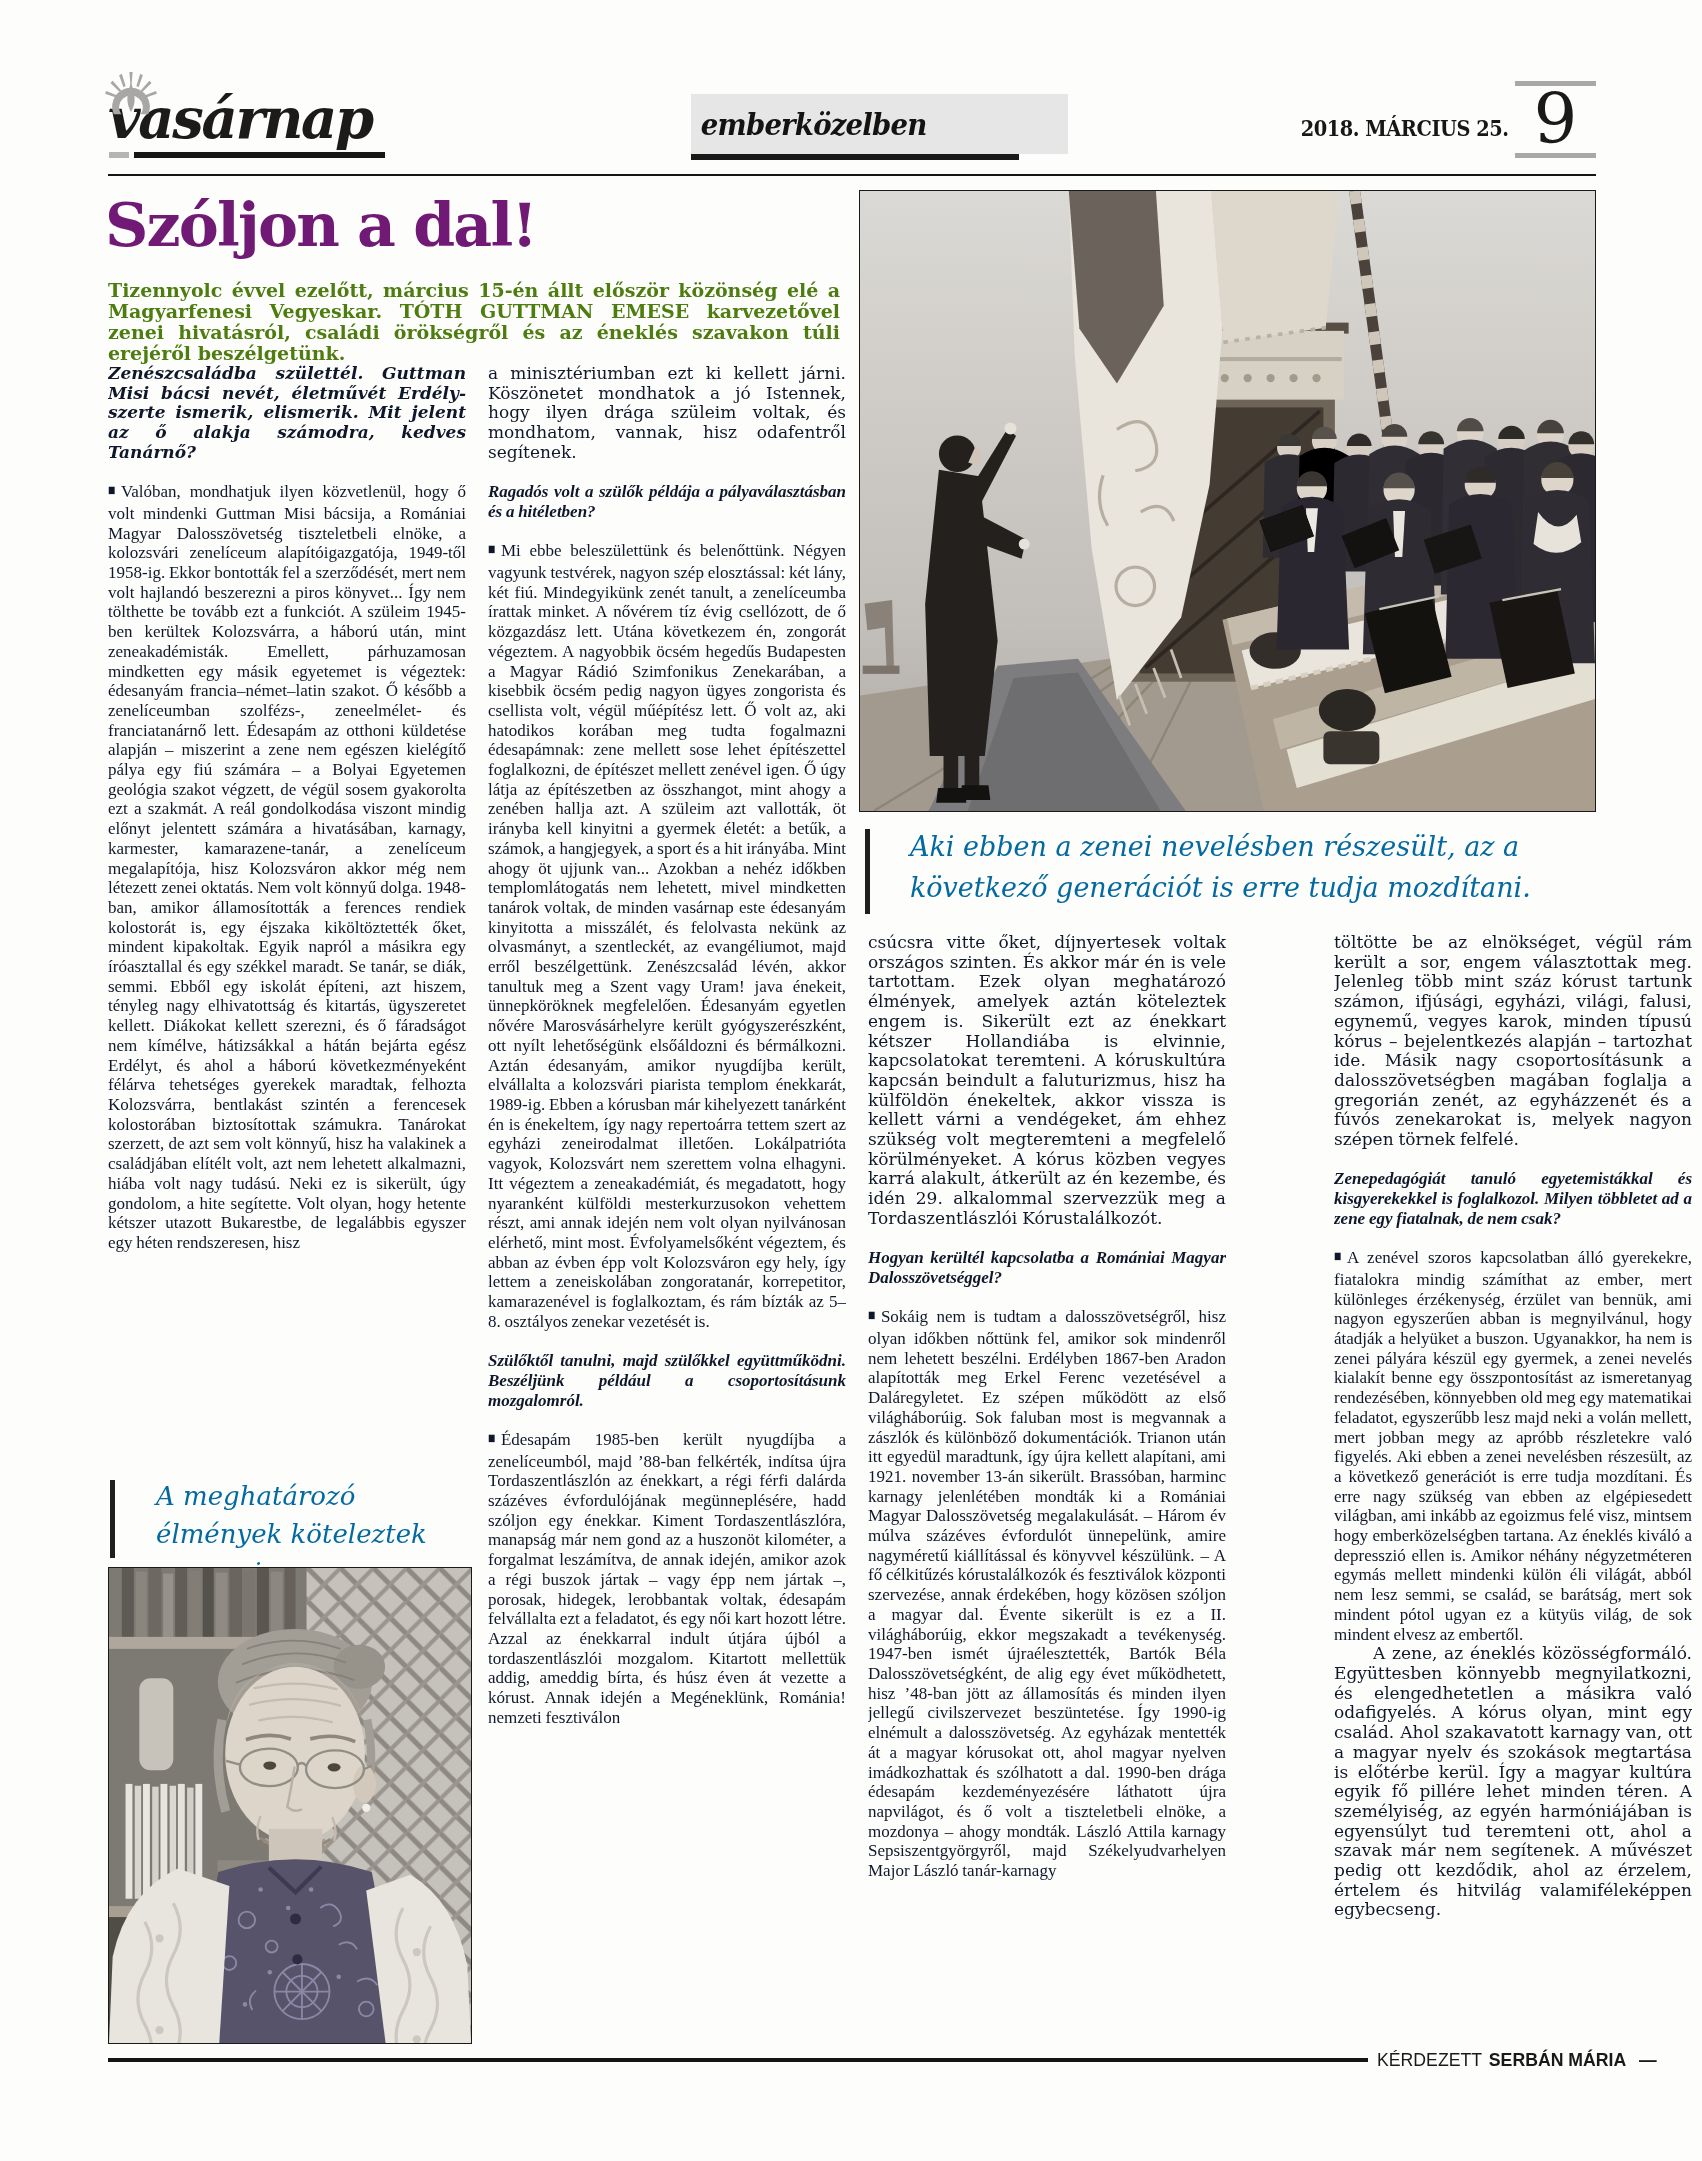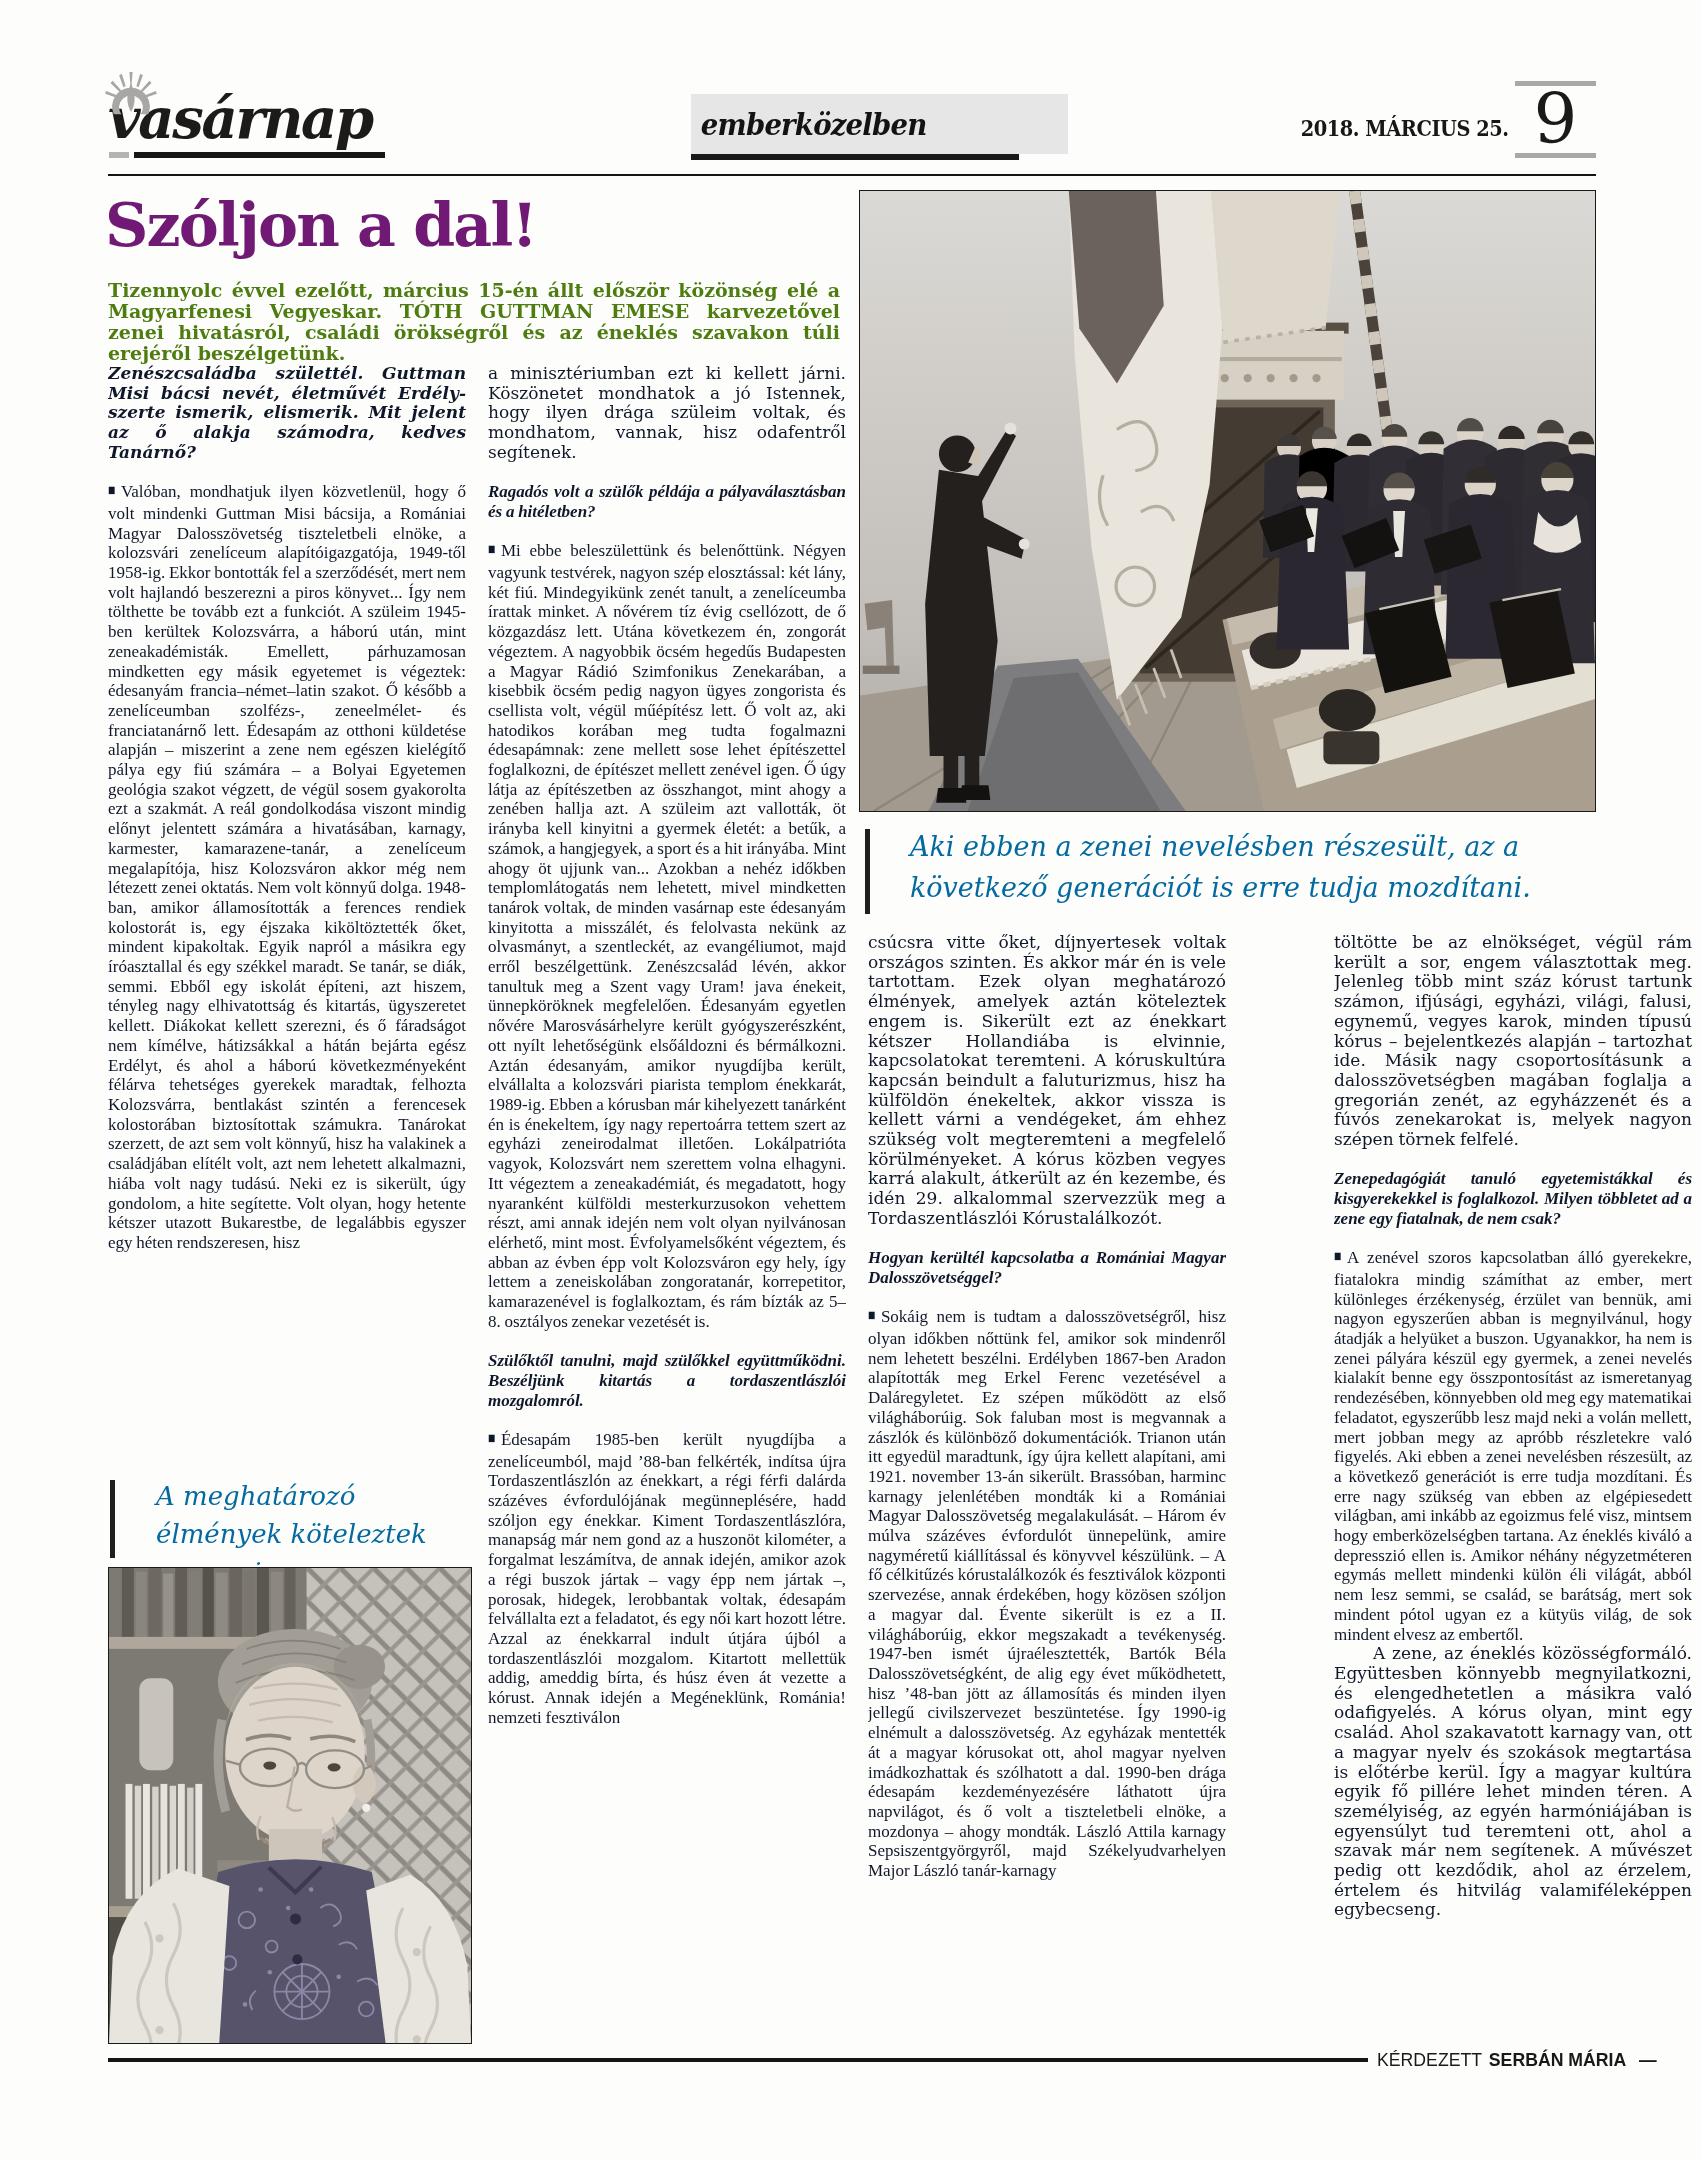--- a/index.html
+++ b/index.html
@@ -309,21 +309,21 @@
   </div>
 
   <section class="col c1">
       <p class="para question">Zenészcsaládba születtél. Guttman Misi bácsi nevét, életművét Erdély-szerte ismerik, elismerik. Mit jelent az ő alakja számodra, kedves Tanárnő?</p>
       <p class="para answer gap"><span class="marker">■</span>Valóban, mondhatjuk ilyen közvetlenül, hogy ő volt mindenki Guttman Misi bácsija, a Romániai Magyar Dalosszövetség tiszteletbeli elnöke, a kolozsvári zenelíceum alapítóigazgatója, 1949-től 1958-ig. Ekkor bontották fel a szerződését, mert nem volt hajlandó beszerezni a piros könyvet... Így nem tölthette be tovább ezt a funkciót. A szüleim 1945-ben kerültek Kolozsvárra, a háború után, mint zeneakadémisták. Emellett, párhuzamosan mindketten egy másik egyetemet is végeztek: édesanyám francia–német–latin szakot. Ő később a zenelíceumban szolfézs-, zeneelmélet- és franciatanárnő lett. Édesapám az otthoni küldetése alapján – miszerint a zene nem egészen kielégítő pálya egy fiú számára – a Bolyai Egyetemen geológia szakot végzett, de végül sosem gyakorolta ezt a szakmát. A reál gondolkodása viszont mindig előnyt jelentett számára a hivatásában, karnagy, karmester, kamarazene-tanár, a zenelíceum megalapítója, hisz Kolozsváron akkor még nem létezett zenei oktatás. Nem volt könnyű dolga. 1948-ban, amikor államosították a ferences rendiek kolostorát is, egy éjszaka kiköltöztették őket, mindent kipakoltak. Egyik napról a másikra egy íróasztallal és egy székkel maradt. Se tanár, se diák, semmi. Ebből egy iskolát építeni, azt hiszem, tényleg nagy elhivatottság és kitartás, ügyszeretet kellett. Diákokat kellett szerezni, és ő fáradságot nem kímélve, hátizsákkal a hátán bejárta egész Erdélyt, és ahol a háború következményeként félárva tehetséges gyerekek maradtak, felhozta Kolozsvárra, bentlakást szintén a ferencesek kolostorában biztosítottak számukra. Tanárokat szerzett, de azt sem volt könnyű, hisz ha valakinek a családjában elítélt volt, azt nem lehetett alkalmazni, hiába volt nagy tudású. Neki ez is sikerült, úgy gondolom, a hite segítette. Volt olyan, hogy hetente kétszer utazott Bukarestbe, de legalábbis egyszer egy héten rendszeresen, hisz</p>
     </section>
   <section class="col c2">
       <p class="para body">a minisztériumban ezt ki kellett járni. Köszönetet mondhatok a jó Istennek, hogy ilyen drága szüleim voltak, és mondhatom, vannak, hisz odafentről segítenek.</p>
       <p class="para question gap">Ragadós volt a szülők példája a pályaválasztásban és a hitéletben?</p>
       <p class="para answer gap"><span class="marker">■</span>Mi ebbe beleszülettünk és belenőttünk. Négyen vagyunk testvérek, nagyon szép elosztással: két lány, két fiú. Mindegyikünk zenét tanult, a zenelíceumba írattak minket. A nővérem tíz évig csellózott, de ő közgazdász lett. Utána következem én, zongorát végeztem. A nagyobbik öcsém hegedűs Budapesten a Magyar Rádió Szimfonikus Zenekarában, a kisebbik öcsém pedig nagyon ügyes zongorista és csellista volt, végül műépítész lett. Ő volt az, aki hatodikos korában meg tudta fogalmazni édesapámnak: zene mellett sose lehet építészettel foglalkozni, de építészet mellett zenével igen. Ő úgy látja az építészetben az összhangot, mint ahogy a zenében hallja azt. A szüleim azt vallották, öt irányba kell kinyitni a gyermek életét: a betűk, a számok, a hangjegyek, a sport és a hit irányába. Mint ahogy öt ujjunk van... Azokban a nehéz időkben templomlátogatás nem lehetett, mivel mindketten tanárok voltak, de minden vasárnap este édesanyám kinyitotta a misszálét, és felolvasta nekünk az olvasmányt, a szentleckét, az evangéliumot, majd erről beszélgettünk. Zenészcsalád lévén, akkor tanultuk meg a Szent vagy Uram! java énekeit, ünnepköröknek megfelelően. Édesanyám egyetlen nővére Marosvásárhelyre került gyógyszerészként, ott nyílt lehetőségünk elsőáldozni és bérmálkozni. Aztán édesanyám, amikor nyugdíjba került, elvállalta a kolozsvári piarista templom énekkarát, 1989-ig. Ebben a kórusban már kihelyezett tanárként én is énekeltem, így nagy repertoárra tettem szert az egyházi zeneirodalmat illetően. Lokálpatrióta vagyok, Kolozsvárt nem szerettem volna elhagyni. Itt végeztem a zeneakadémiát, és megadatott, hogy nyaranként külföldi mesterkurzusokon vehettem részt, ami annak idején nem volt olyan nyilvánosan elérhető, mint most. Évfolyamelsőként végeztem, és abban az évben épp volt Kolozsváron egy hely, így lettem a zeneiskolában zongoratanár, korrepetitor, kamarazenével is foglalkoztam, és rám bízták az 5–8. osztályos zenekar vezetését is.</p>
-      <p class="para question gap">Szülőktől tanulni, majd szülőkkel együttműködni. Beszéljünk kitartás a tordaszentlászlói mozgalomról.</p>
+      <p class="para question gap">Szülőktől tanulni, majd szülőkkel együttműködni. Beszéljünk például a csoportosításunk mozgalomról.</p>
       <p class="para answer gap"><span class="marker">■</span>Édesapám 1985-ben került nyugdíjba a zenelíceumból, majd ’88-ban felkérték, indítsa újra Tordaszentlászlón az énekkart, a régi férfi dalárda százéves évfordulójának megünneplésére, hadd szóljon egy énekkar. Kiment Tordaszentlászlóra, manapság már nem gond az a huszonöt kilométer, a forgalmat leszámítva, de annak idején, amikor azok a régi buszok jártak – vagy épp nem jártak –, porosak, hidegek, lerobbantak voltak, édesapám felvállalta ezt a feladatot, és egy női kart hozott létre. Azzal az énekkarral indult útjára újból a tordaszentlászlói mozgalom. Kitartott mellettük addig, ameddig bírta, és húsz éven át vezette a kórust. Annak idején a Megéneklünk, Románia! nemzeti fesztiválon</p>
     </section>
   <section class="col c3">
       <p class="para body">csúcsra vitte őket, díjnyertesek voltak országos szinten. És akkor már én is vele tartottam. Ezek olyan meghatározó élmények, amelyek aztán köteleztek engem is. Sikerült ezt az énekkart kétszer Hollandiába is elvinnie, kapcsolatokat teremteni. A kóruskultúra kapcsán beindult a faluturizmus, hisz ha külföldön énekeltek, akkor vissza is kellett várni a vendégeket, ám ehhez szükség volt megteremteni a megfelelő körülményeket. A kórus közben vegyes karrá alakult, átkerült az én kezembe, és idén 29. alkalommal szervezzük meg a Tordaszentlászlói Kórustalálkozót.</p>
       <p class="para question gap">Hogyan kerültél kapcsolatba a Romániai Magyar Dalosszövetséggel?</p>
       <p class="para answer gap"><span class="marker">■</span>Sokáig nem is tudtam a dalosszövetségről, hisz olyan időkben nőttünk fel, amikor sok mindenről nem lehetett beszélni. Erdélyben 1867-ben Aradon alapították meg Erkel Ferenc vezetésével a Daláregyletet. Ez szépen működött az első világháborúig. Sok faluban most is megvannak a zászlók és különböző dokumentációk. Trianon után itt egyedül maradtunk, így újra kellett alapítani, ami 1921. november 13-án sikerült. Brassóban, harminc karnagy jelenlétében mondták ki a Romániai Magyar Dalosszövetség megalakulását. – Három év múlva százéves évfordulót ünnepelünk, amire nagyméretű kiállítással és könyvvel készülünk. – A fő célkitűzés kórustalálkozók és fesztiválok központi szervezése, annak érdekében, hogy közösen szóljon a magyar dal. Évente sikerült is ez a II. világháborúig, ekkor megszakadt a tevékenység. 1947-ben ismét újraélesztették, Bartók Béla Dalosszövetségként, de alig egy évet működhetett, hisz ’48-ban jött az államosítás és minden ilyen jellegű civilszervezet beszüntetése. Így 1990-ig elnémult a dalosszövetség. Az egyházak mentették át a magyar kórusokat ott, ahol magyar nyelven imádkozhattak és szólhatott a dal. 1990-ben drága édesapám kezdeményezésére láthatott újra napvilágot, és ő volt a tiszteletbeli elnöke, a mozdonya – ahogy mondták. László Attila karnagy Sepsiszentgyörgyről, majd Székelyudvarhelyen Major László tanár-karnagy</p>
     </section>
   <section class="col c4">
       <p class="para body">töltötte be az elnökséget, végül rám került a sor, engem választottak meg. Jelenleg több mint száz kórust tartunk számon, ifjúsági, egyházi, világi, falusi, egynemű, vegyes karok, minden típusú kórus – bejelentkezés alapján – tartozhat ide. Másik nagy csoportosításunk a dalosszövetségben magában foglalja a gregorián zenét, az egyházzenét és a fúvós zenekarokat is, melyek nagyon szépen törnek felfelé.</p>
       <p class="para question gap">Zenepedagógiát tanuló egyetemistákkal és kisgyerekekkel is foglalkozol. Milyen többletet ad a zene egy fiatalnak, de nem csak?</p>

